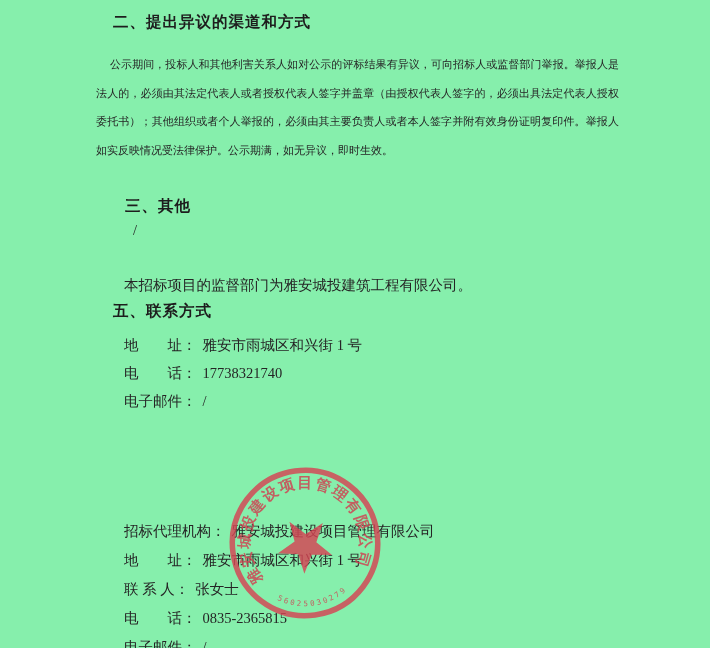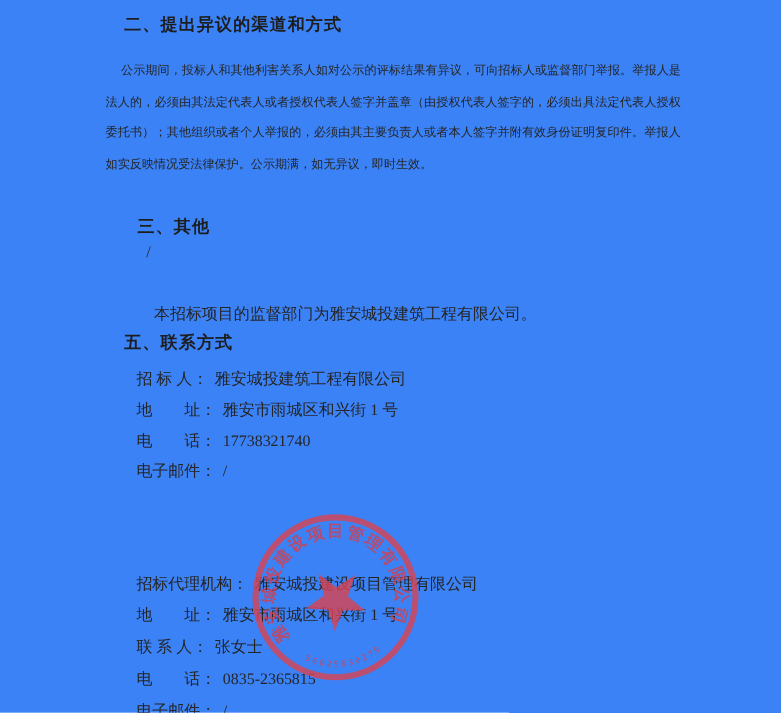--- a/index.html
+++ b/index.html
@@ -6,21 +6,21 @@
   body {
     width:710px; height:648px;
     background:#ffffff;
     font-family:"Liberation Serif","DejaVu Serif",serif;
     color:#252525;
     overflow:hidden;
   }
   .page {
     position:relative;
     width:710px; height:648px;
-    background:#3b82f6;
+    background:#86efac;
   }
   .heading {
     position:absolute;
     font-family:"Liberation Sans","DejaVu Sans",sans-serif;
     font-weight:bold;
     font-size:15.5px;
     color:#1d1d1d;
     letter-spacing:1px;
     white-space:nowrap;
   }
@@ -75,28 +75,25 @@
 
   <div class="heading" style="left:113px; top:12px;">二、提出异议的渠道和方式</div>
 
   <p class="para">公示期间，投标人和其他利害关系人如对公示的评标结果有异议，可向招标人或监督部门举报。举报人是法人的，必须由其法定代表人或者授权代表人签字并盖章（由授权代表人签字的，必须出具法定代表人授权委托书）；其他组织或者个人举报的，必须由其主要负责人或者本人签字并附有效身份证明复印件。举报人如实反映情况受法律保护。公示期满，如无异议，即时生效。</p>
 
   <div class="heading" style="left:125px; top:196px;">三、其他</div>
 
   <p class="plain-line" style="left:133px; top:222px;">/</p>
 
 
-  <p class="plain-line" style="left:140px; top:276px;text-align:center;">本招标项目的监督部门为雅安城投建筑工程有限公司。</p>
+  <p class="plain-line" style="left:124px; top:276px;text-align:center;">本招标项目的监督部门为雅安城投建筑工程有限公司。</p>
 
   <div class="heading" style="left:113px; top:301px;">五、联系方式</div>
 
   <div class="contact-block tenderer" style="top:331px;">
-    <div class="contact-row">
-      <span class="lbl">招 标 人：</span><span class="val">雅安城投建筑工程有限公司</span>
-    </div>
     <div class="contact-row">
       <span class="lbl">地　　址：</span><span class="val">雅安市雨城区和兴街 1 号</span>
     </div>
     <div class="contact-row">
       <span class="lbl">电　　话：</span><span class="val">17738321740</span>
     </div>
     <div class="contact-row">
       <span class="lbl">电子邮件：</span><span class="val">/</span>
     </div>
   </div>

